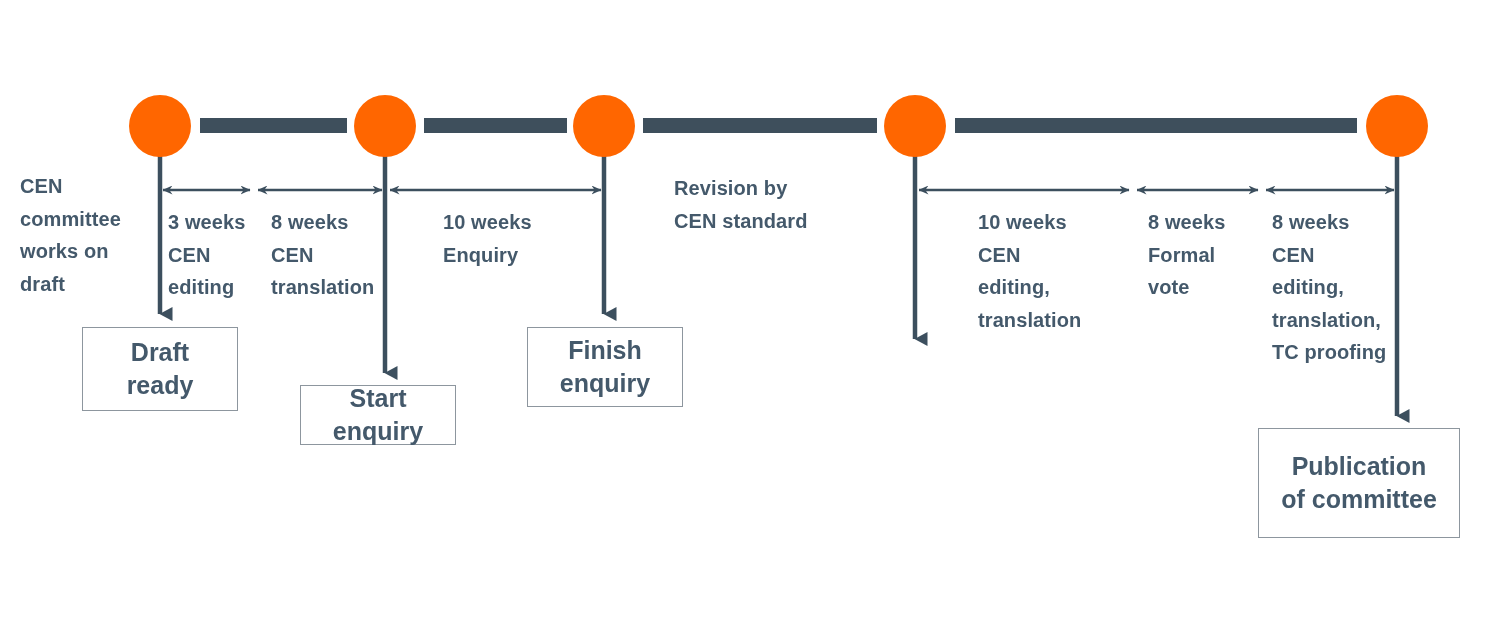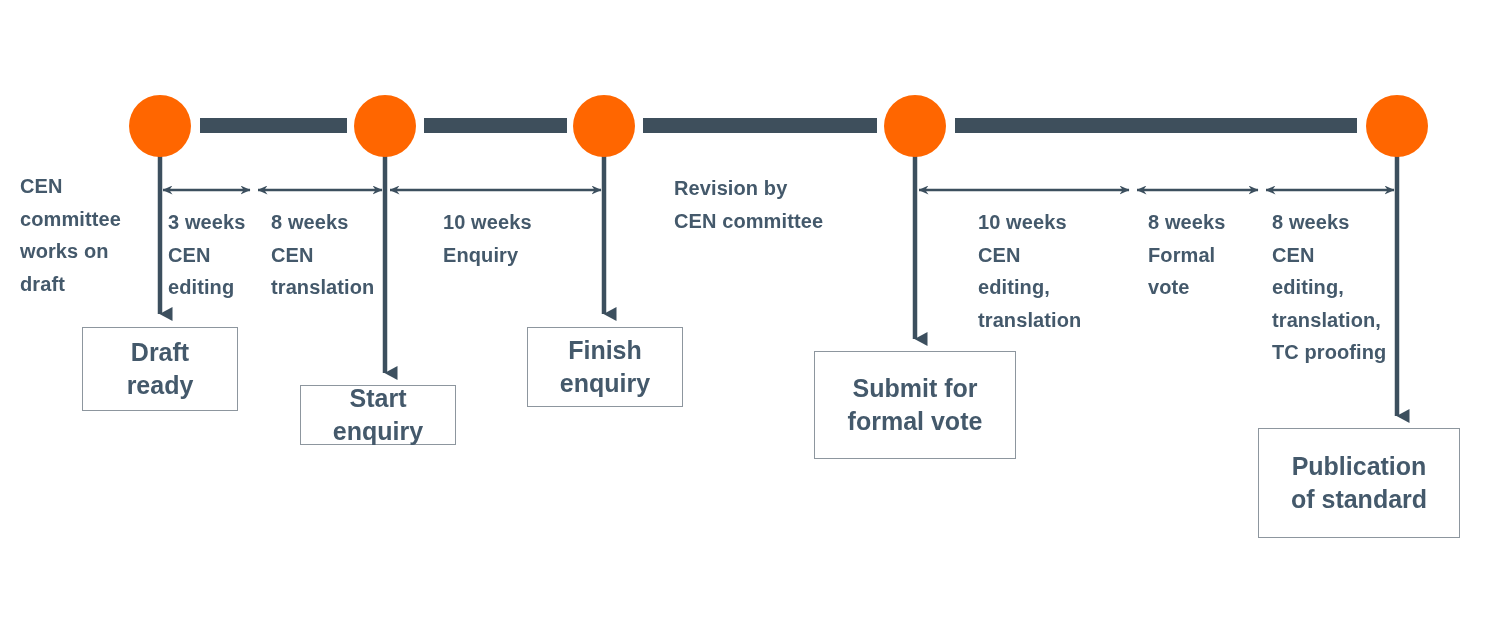--- a/index.html
+++ b/index.html
@@ -118,21 +118,21 @@
 editing</div>
 
   <div class="label-block" style="left:271px; top:206px; width:116px;">8 weeks
 CEN
 translation</div>
 
   <div class="label-block" style="left:443px; top:206px; width:120px;">10 weeks
 Enquiry</div>
 
   <div class="label-block" style="left:674px; top:172px; width:200px;">Revision by
-CEN committee</div>
+CEN standard</div>
 
   <div class="label-block" style="left:978px; top:206px; width:125px;">10 weeks
 CEN
 editing,
 translation</div>
 
   <div class="label-block" style="left:1148px; top:206px; width:100px;">8 weeks
 Formal
 vote</div>
 
@@ -144,19 +144,17 @@
 
   <div class="event-box" style="left:82px; top:327px; width:156px; height:84px;">Draft
 ready</div>
 
   <div class="event-box" style="left:300px; top:385px; width:156px; height:60px;">Start
 enquiry</div>
 
   <div class="event-box" style="left:527px; top:327px; width:156px; height:80px;">Finish
 enquiry</div>
 
-  <div class="event-box" style="left:814px; top:351px; width:202px; height:108px;">Submit for
-formal vote</div>
 
   <div class="event-box" style="left:1258px; top:428px; width:202px; height:110px;">Publication
-of standard</div>
+of committee</div>
 
 </div>
 
 </body></html>

